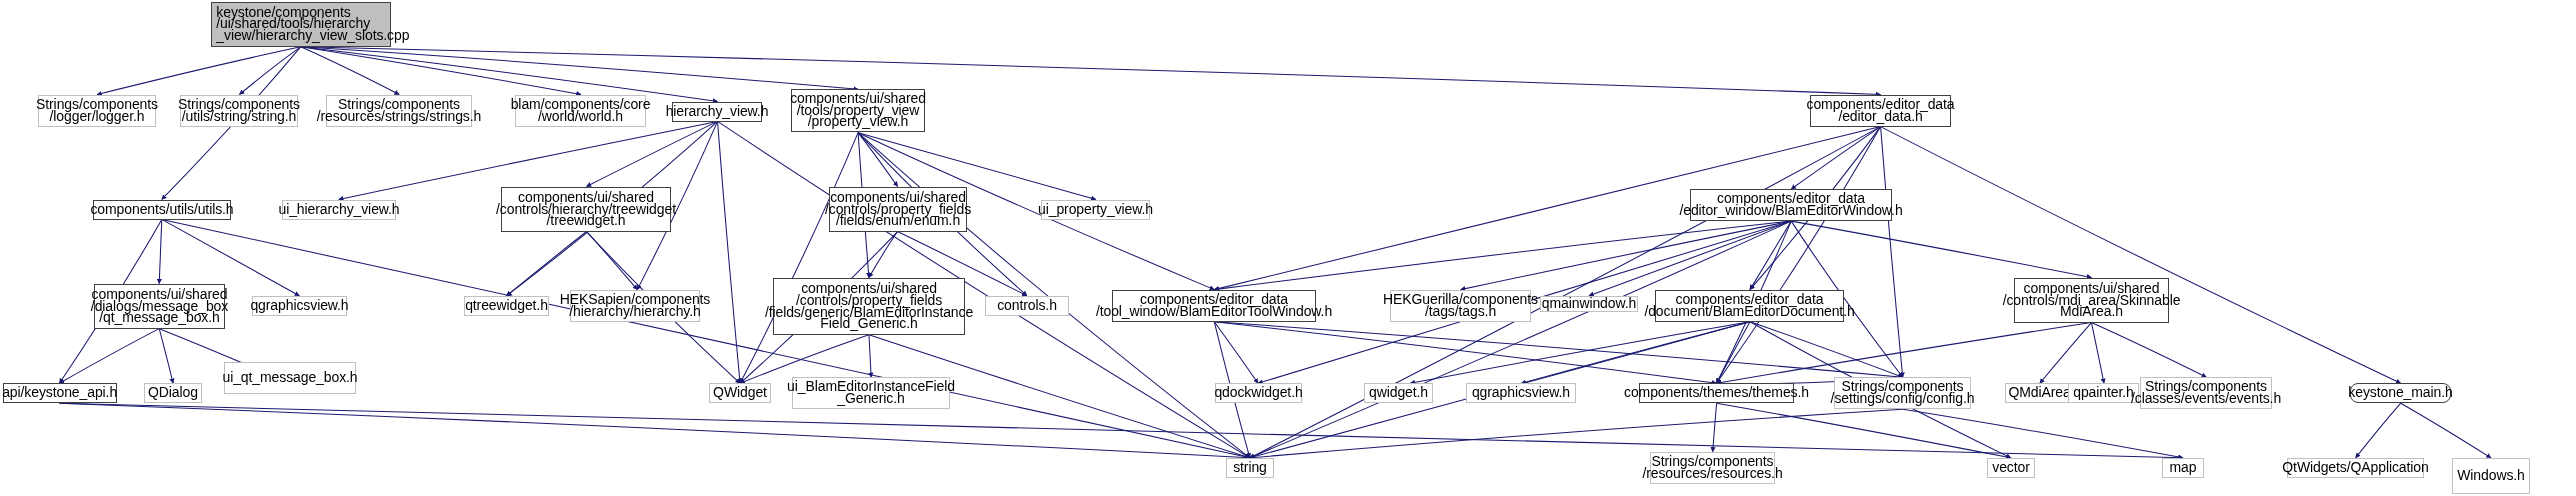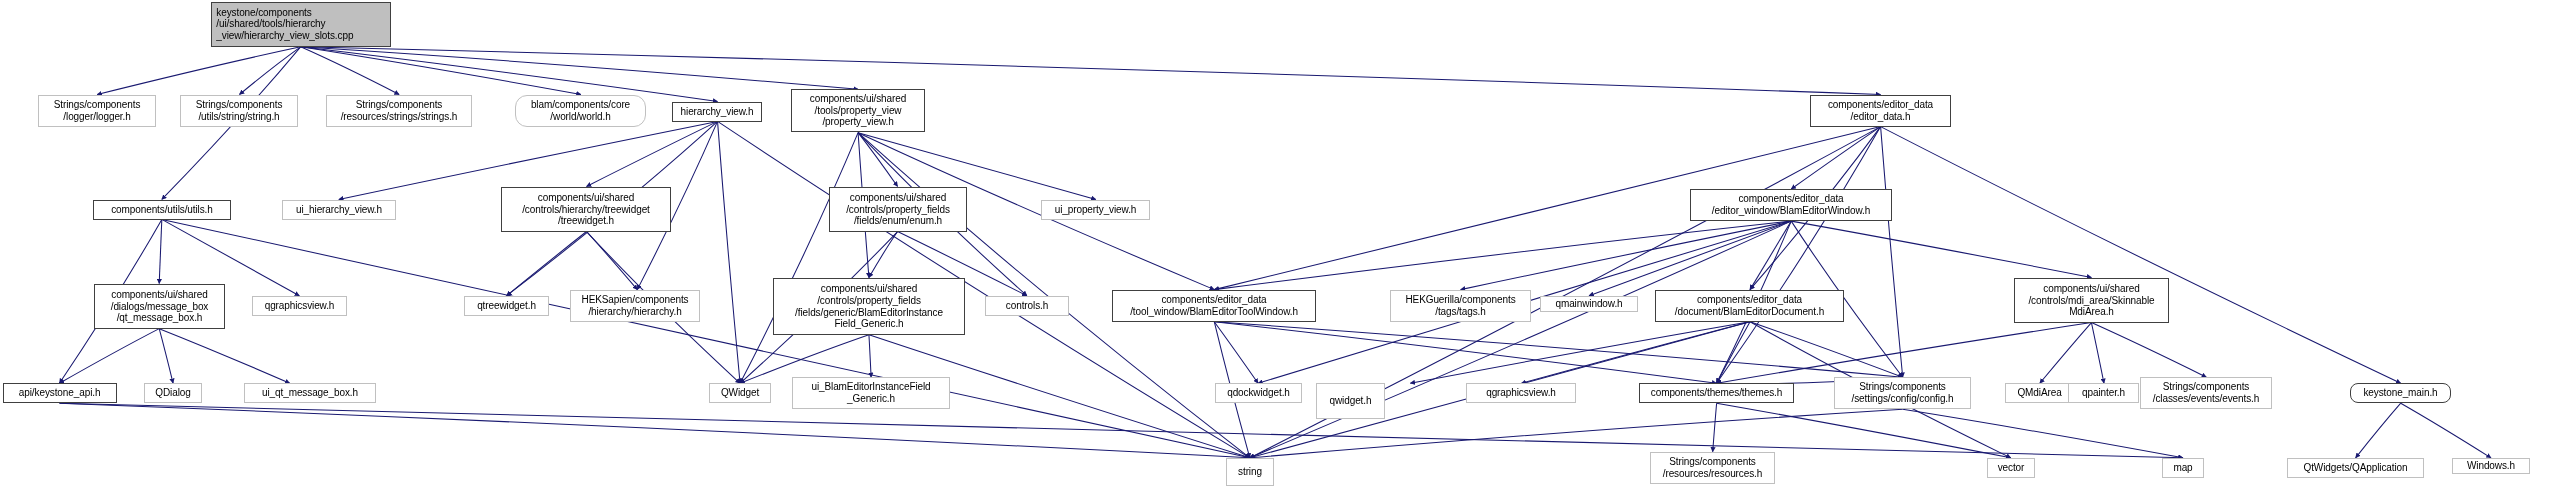--- a/index.html
+++ b/index.html
@@ -16,21 +16,21 @@
   .node{
     position:absolute;
     box-sizing:border-box;
     display:flex;
     align-items:center;
     justify-content:center;
     text-align:center;
     background:#ffffff;
     border:0.9px solid #c0c0c0;
     color:#000000;
-    font-size:10px;
+    font-size:14px;
     line-height:11.7px;
     letter-spacing:-0.1px;
     white-space:pre-line;
     padding:0.9px 2.6px;
   }
   .node.strong{ border:1.7px solid #404040; }
   .node.root{
     background:#bfbfbf;
     border:1.7px solid #404040;
     text-align:left;
@@ -130,21 +130,21 @@
   <div id="nodes-layer">
       <div class="node root" style="left: 211px; top: 1.7px; width: 180px; height: 45px;">keystone/components
 /ui/shared/tools/hierarchy
 _view/hierarchy_view_slots.cpp</div>
       <div class="node" style="left: 38px; top: 95px; width: 118px; height: 32px;">Strings/components
 /logger/logger.h</div>
       <div class="node" style="left: 180px; top: 95px; width: 118px; height: 32px;">Strings/components
 /utils/string/string.h</div>
       <div class="node" style="left: 326px; top: 95px; width: 146px; height: 32px;">Strings/components
 /resources/strings/strings.h</div>
-      <div class="node" style="left: 515px; top: 95px; width: 131px; height: 32px; border-radius: 12px;">blam/components/core
+      <div class="node" style="left: 515px; top: 95px; width: 131px; height: 32px;">blam/components/core
 /world/world.h</div>
       <div class="node strong" style="left: 672px; top: 102px; width: 90px; height: 20px; text-align: center;">hierarchy_view.h</div>
       <div class="node strong" style="left: 791px; top: 89px; width: 134px; height: 43px;">components/ui/shared
 /tools/property_view
 /property_view.h</div>
       <div class="node strong" style="left: 1810px; top: 95px; width: 141px; height: 32px;">components/editor_data
 /editor_data.h</div>
       <div class="node strong" style="left: 93px; top: 200px; width: 138px; height: 20px;">components/utils/utils.h</div>
       <div class="node" style="left: 282px; top: 200px; width: 114px; height: 20px;">ui_hierarchy_view.h</div>
       <div class="node strong" style="left: 501px; top: 187px; width: 170px; height: 45px;">components/ui/shared
@@ -173,37 +173,37 @@
       <div class="node" style="left: 1390px; top: 290px; width: 141px; height: 32px;">HEKGuerilla/components
 /tags/tags.h</div>
       <div class="node" style="left: 1540px; top: 296px; width: 98px; height: 16px;">qmainwindow.h</div>
       <div class="node strong" style="left: 1655px; top: 290px; width: 189px; height: 32px;">components/editor_data
 /document/BlamEditorDocument.h</div>
       <div class="node strong" style="left: 2014px; top: 278px; width: 155px; height: 45px;">components/ui/shared
 /controls/mdi_area/Skinnable
 MdiArea.h</div>
       <div class="node strong" style="left: 2.6px; top: 383px; width: 114px; height: 20px;">api/keystone_api.h</div>
       <div class="node" style="left: 144px; top: 383px; width: 58px; height: 20px;">QDialog</div>
-      <div class="node" style="left: 224px; top: 383px; width: 132px; height: 20px; margin-left: 20px;">ui_qt_message_box.h</div>
+      <div class="node" style="left: 224px; top: 362px; width: 132px; height: 32px;">ui_qt_message_box.h</div>
       <div class="node" style="left: 709px; top: 383px; width: 62px; height: 20px;">QWidget</div>
       <div class="node" style="left: 792px; top: 377px; width: 158px; height: 32px;">ui_BlamEditorInstanceField
 _Generic.h</div>
       <div class="node" style="left: 1215px; top: 383px; width: 87px; height: 20px;">qdockwidget.h</div>
-      <div class="node" style="left: 1316px; top: 383px; width: 69px; height: 36px;">qwidget.h</div>
+      <div class="node" style="left: 1364px; top: 383px; width: 69px; height: 20px;">qwidget.h</div>
       <div class="node" style="left: 1466px; top: 383px; width: 110px; height: 20px;">qgraphicsview.h</div>
       <div class="node strong" style="left: 1639px; top: 383px; width: 155px; height: 20px;">components/themes/themes.h</div>
       <div class="node" style="left: 1834px; top: 377px; width: 137px; height: 32px;">Strings/components
 /settings/config/config.h</div>
       <div class="node" style="left: 2005px; top: 383px; width: 69px; height: 20px;">QMdiArea</div>
       <div class="node" style="left: 2068px; top: 383px; width: 71px; height: 20px;">qpainter.h</div>
       <div class="node" style="left: 2140px; top: 377px; width: 132px; height: 32px;">Strings/components
 /classes/events/events.h</div>
       <div class="node strong" style="left: 2350px; top: 383px; width: 101px; height: 20px; border-radius: 8px;">keystone_main.h</div>
-      <div class="node" style="left: 1226px; top: 458px; width: 48px; height: 28px;">string</div>
+      <div class="node" style="left: 1226px; top: 458px; width: 48px; height: 20px;">string</div>
       <div class="node" style="left: 1650px; top: 452px; width: 125px; height: 32px;">Strings/components
 /resources/resources.h</div>
       <div class="node" style="left: 1987px; top: 458px; width: 48px; height: 20px;">vector</div>
       <div class="node" style="left: 2162px; top: 458px; width: 42px; height: 20px;">map</div>
       <div class="node" style="left: 2287px; top: 458px; width: 137px; height: 20px;">QtWidgets/QApplication</div>
-      <div class="node" style="left: 2452px; top: 458px; width: 78px; height: 16px; text-align: right;">Windows.h</div>
+      <div class="node" style="left: 2452px; top: 458px; width: 78px; height: 36px; text-align: right;">Windows.h</div>
     </div>
 </div>
 
 
 </body></html>

